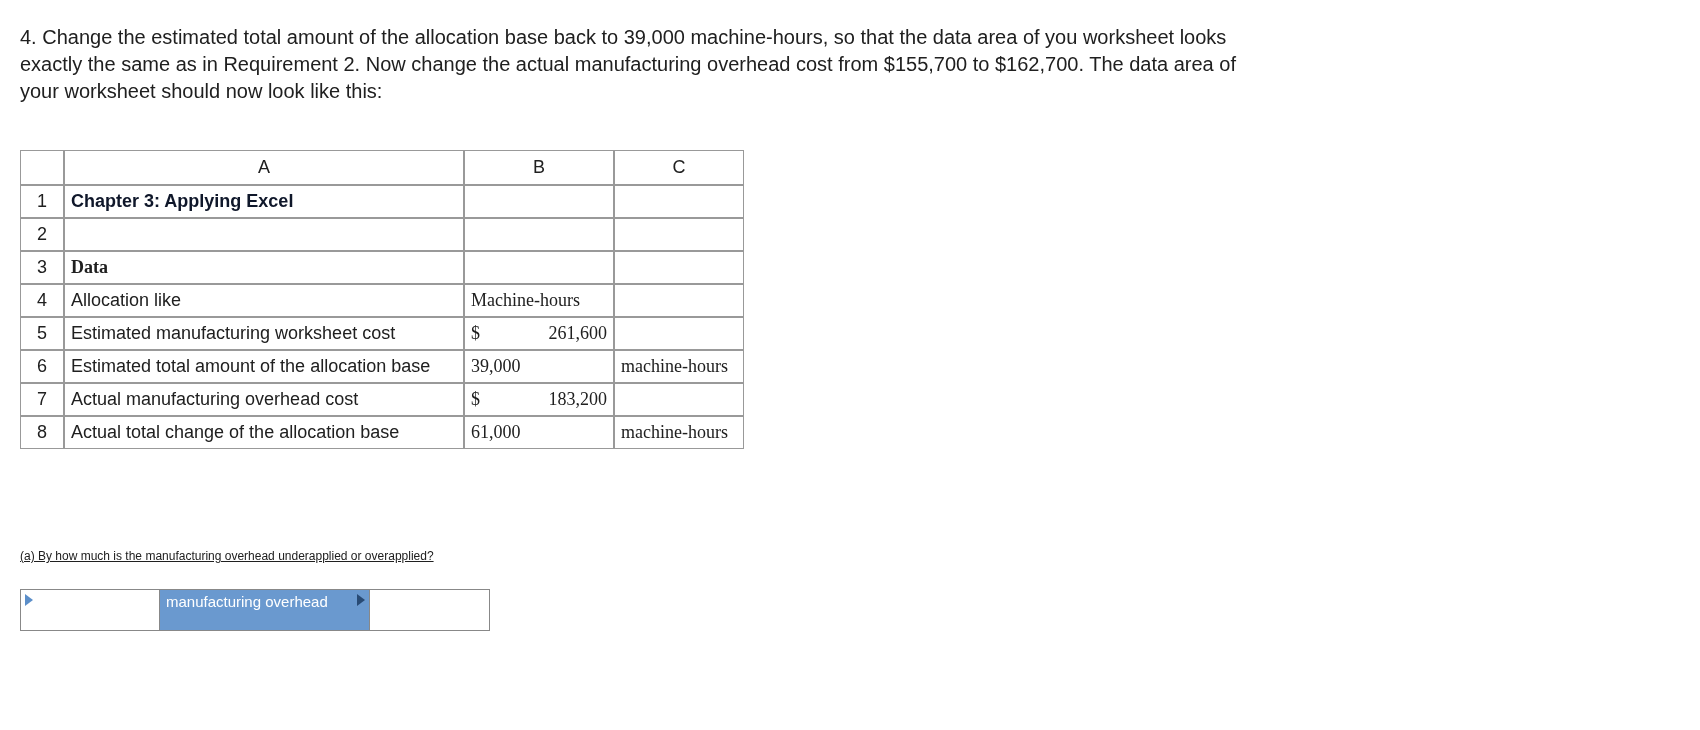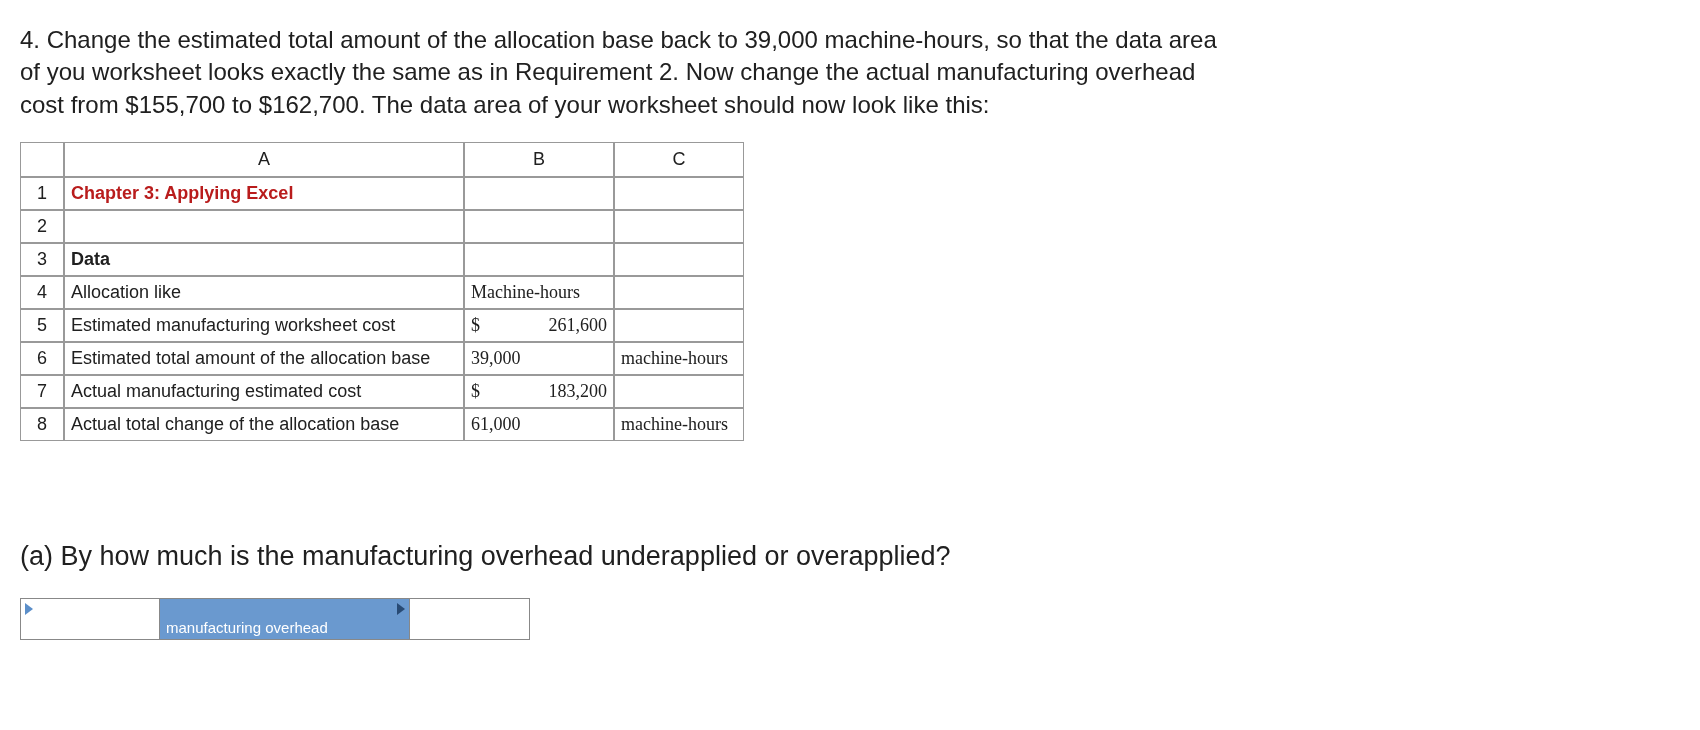--- a/index.html
+++ b/index.html
@@ -8,23 +8,23 @@
       padding: 0;
     }
     body {
       font-family: Arial, Helvetica, sans-serif;
       background: #ffffff;
       padding: 24px 20px;
       color: #202020;
       width: 1700px;
     }
     .question-text {
-      font-size: 24px;
+      font-size: 20px;
       line-height: 1.35;
-      margin-bottom: 21px;
+      margin-bottom: 45px;
       max-width: 1220px;
     }
     .spreadsheet {
       border-collapse: separate;
       border-spacing: 0;
       margin-bottom: 100px;
     }
     .spreadsheet td, .spreadsheet th {
       border: 1px solid #999;
       font-size: 18px;
@@ -53,33 +53,34 @@
     .col-b { width: 150px; }
     .col-c { width: 130px; }
     .cell-a {
       padding: 5px 6px;
       text-align: left;
     }
     .cell-b, .cell-c {
       padding: 5px 6px 5px 6px;
       font-family: Liberation Serif, serif;
     }
-    .bold { font-weight: bold; }
-    .purple { color: #b91c1c; font-weight: bold; }
+    .bold { font-weight: bold; font-family: Liberation Serif, serif; }
+    .purple { color: #0f172a; font-weight: bold; }
     .currency-cell {
       display: flex;
       justify-content: space-between;
       align-items: center;
       width: 100%;
     }
     .right { }
     .sub-question {
-      font-size: 27px;
+      font-size: 12px;
       margin-bottom: 26px;
       max-width: 1200px;
+      text-decoration: underline;
     }
     .answer-row {
       display: flex;
       align-items: stretch;
       height: 42px;
     }
     .dropdown {
       position: relative;
       width: 140px;
       border: 1px solid #888;
@@ -96,26 +97,26 @@
       position: absolute;
       left: 4px;
       top: 4px;
     }
     .dropdown-label-wrap {
       background: #6a99cf;
       color: #fff;
       font-size: 15px;
       line-height: 1.15;
       display: flex;
-      align-items: flex-end;
+      align-items: flex-start;
       padding: 3px 8px 3px 6px;
       border: 1px solid #888;
       border-left: none;
       position: relative;
-      width: 250px;
+      width: 210px;
     }
     .dropdown-label-wrap .tri-right {
       width: 0; height: 0;
       border-top: 6px solid transparent;
       border-bottom: 6px solid transparent;
       border-left: 8px solid #284a74;
       position: absolute;
       right: 4px;
       top: 4px;
     }
@@ -181,21 +182,21 @@
     <td class="cell-c col-c"></td>
   </tr>
   <tr>
     <td class="rownum">6</td>
     <td class="cell-a col-a">Estimated total amount of the allocation base</td>
     <td class="cell-b col-b right">39,000</td>
     <td class="cell-c col-c">machine-hours</td>
   </tr>
   <tr>
     <td class="rownum">7</td>
-    <td class="cell-a col-a">Actual manufacturing estimated cost</td>
+    <td class="cell-a col-a">Actual manufacturing overhead cost</td>
     <td class="cell-b col-b">
       <div class="currency-cell">
         <span>$</span>
         <span>183,200</span>
       </div>
     </td>
     <td class="cell-c col-c"></td>
   </tr>
   <tr>
     <td class="rownum">8</td>

